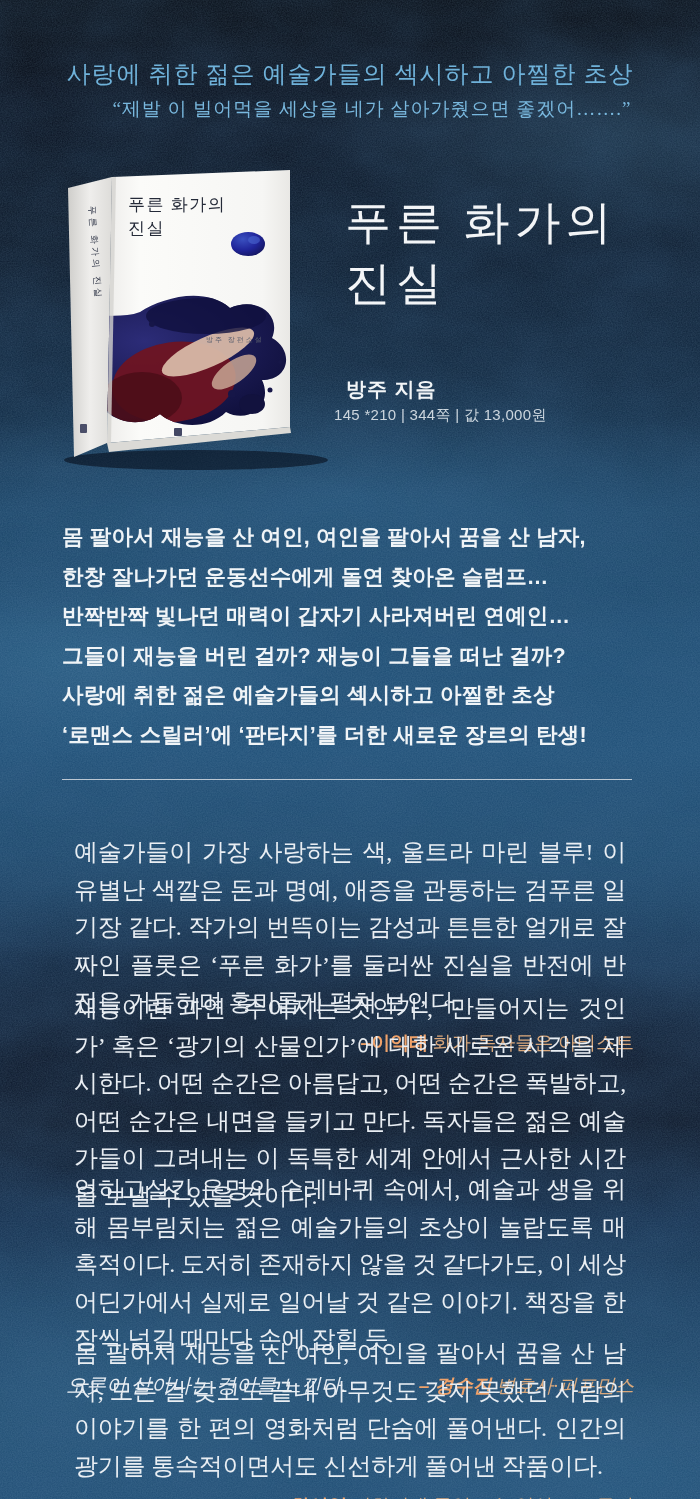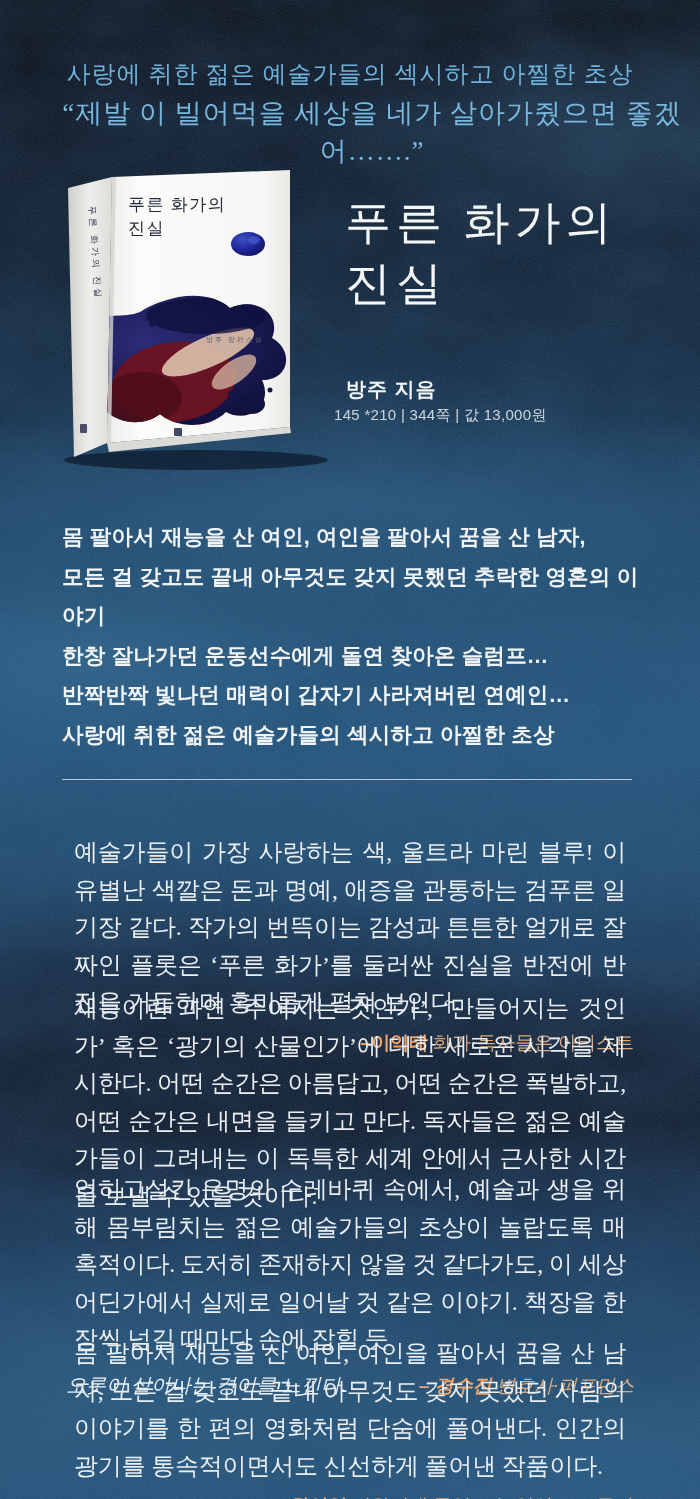--- a/index.html
+++ b/index.html
@@ -22,21 +22,21 @@
   .wash.w2{background:
       radial-gradient(600px 220px at 30% 70%, rgba(4,8,20,.55), rgba(4,8,20,0) 75%),
       radial-gradient(560px 180px at 75% 73%, rgba(6,12,26,.45), rgba(6,12,26,0) 75%),
       radial-gradient(420px 150px at 10% 15%, rgba(3,6,14,.5), rgba(3,6,14,0) 75%),
       radial-gradient(520px 200px at 20% 92%, rgba(60,130,175,.22), rgba(60,130,175,0) 70%),
       radial-gradient(420px 160px at 85% 97%, rgba(60,125,170,.20), rgba(60,125,170,0) 70%);}
   svg.noise{position:absolute;left:0;top:0;}
   
   .tagline{position:absolute;left:0;top:54px;width:700px;text-align:center;}
   .tagline .t1{font-size:24px;letter-spacing:1px;color:#6fb2da;line-height:40px;}
-  .tagline .t2{font-size:27px;letter-spacing:1px;color:#79b8de;line-height:38px;padding-left:44px;}
+  .tagline .t2{font-size:19px;letter-spacing:1px;color:#79b8de;line-height:30px;padding-left:44px;}
   
   .bookwrap{position:absolute;left:56px;top:166px;width:272px;height:308px;}
   
   .titleblock{position:absolute;left:345px;top:192px;color:#f3f5f7;}
   .titleblock .big{font-size:46px;line-height:61px;letter-spacing:5px;}
   .author{position:absolute;left:346px;top:376px;font-family:"Liberation Sans","DejaVu Sans",sans-serif;
           font-weight:bold;font-size:20px;color:#f2f5f7;letter-spacing:1px;}
   .specs{position:absolute;left:334px;top:406px;font-family:"Liberation Sans","DejaVu Sans",sans-serif;
          font-size:15px;color:#ccd6de;letter-spacing:.3px;}
   
@@ -159,24 +159,25 @@
 
   <div class="titleblock">
     <div class="big">푸른 화가의</div>
     <div class="big">진실</div>
   </div>
   <div class="author">방주 지음</div>
   <div class="specs">145 *210 | 344쪽 | 값 13,000원</div>
 
   <div class="intro">
     <div>몸 팔아서 재능을 산 여인, 여인을 팔아서 꿈을 산 남자,</div>
-    <div>모든 걸 갖고도 끝내 아무것도 갖지 못했던 추락한 영혼의 이야기</div>
     <div>한창 잘나가던 운동선수에게 돌연 찾아온 슬럼프…</div>
     <div>반짝반짝 빛나던 매력이 갑자기 사라져버린 연예인…</div>
+    <div>그들이 재능을 버린 걸까? 재능이 그들을 떠난 걸까?</div>
     <div>사랑에 취한 젊은 예술가들의 섹시하고 아찔한 초상</div>
+    <div>‘로맨스 스릴러’에 ‘판타지’를 더한 새로운 장르의 탄생!</div>
   </div>
 
   <div class="divider"></div>
 
   <div class="review r1">
     <p>예술가들이 가장 사랑하는 색, 울트라 마린 블루! 이 유별난 색깔은 돈과 명예, 애증을 관통하는 검푸른 일기장 같다. 작가의 번뜩이는 감성과 튼튼한 얼개로 잘 짜인 플롯은 ‘푸른 화가’를 둘러싼 진실을 반전에 반전을 거듭하며 흥미롭게 펼쳐 보인다.</p>
     <div class="attr">
       <span class="dash">–</span><span class="name">이익태</span>
       <span class="role">화가·독자들은 아티스트</span>
     </div>

